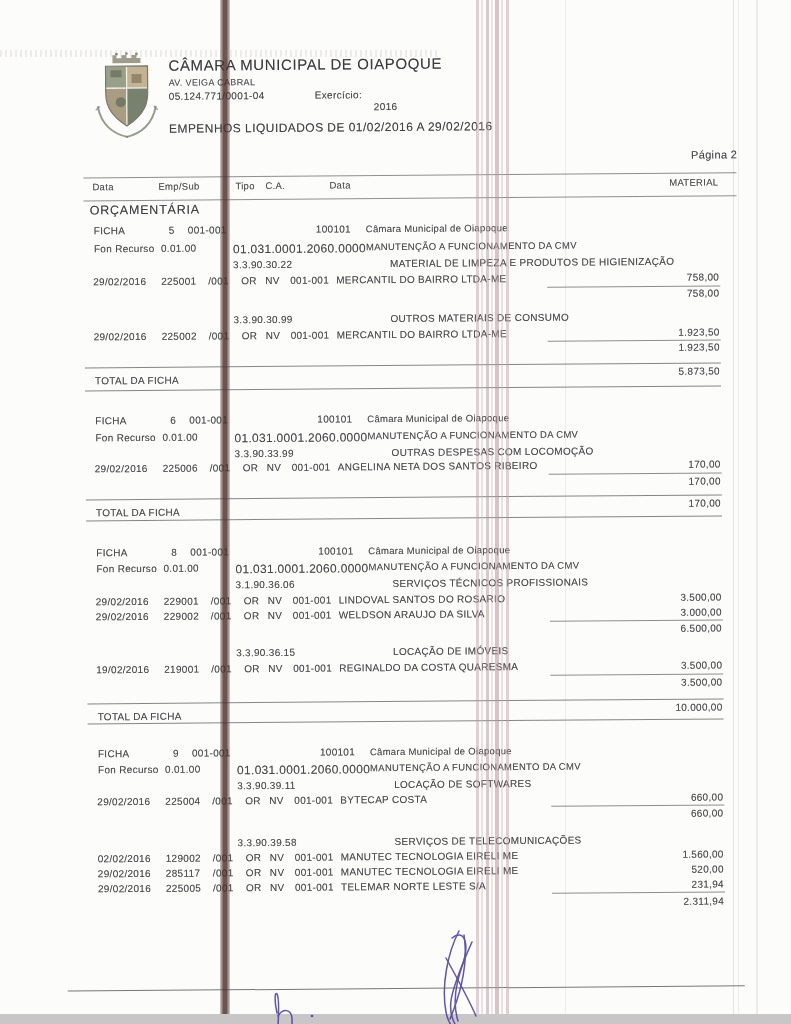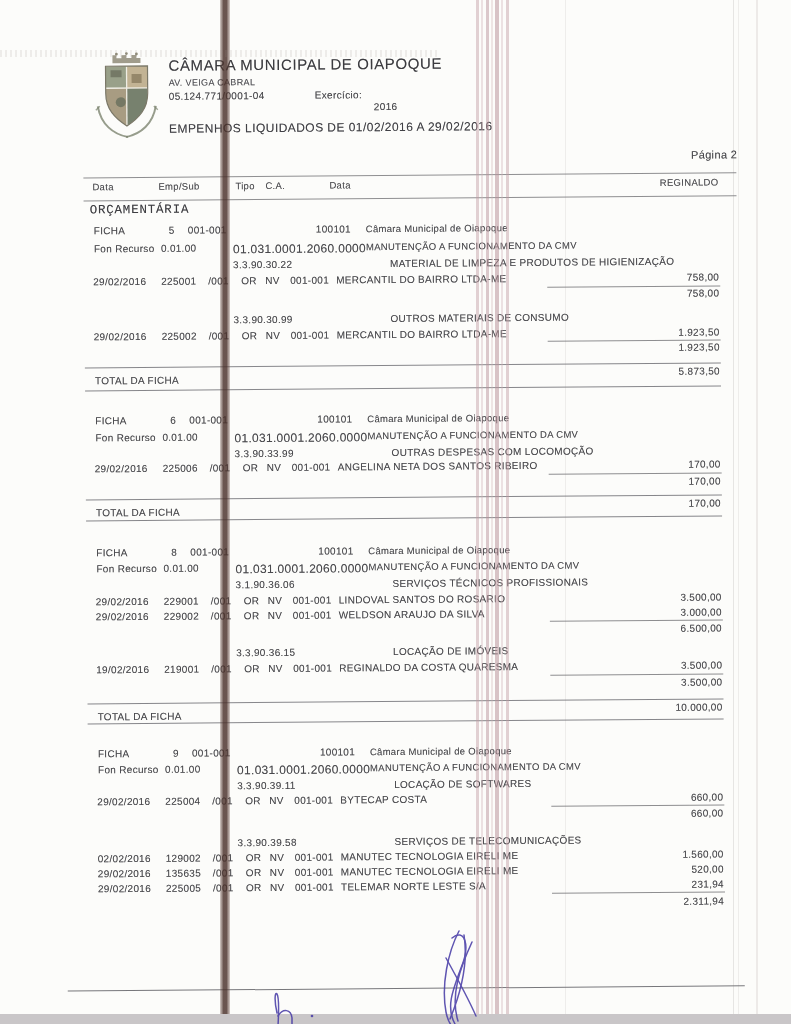--- a/index.html
+++ b/index.html
@@ -33,21 +33,21 @@
   .stripe{position:absolute;top:0;height:1014px;}
   .noise{position:absolute;left:0;top:50px;width:440px;height:7px;opacity:.5;
     background:repeating-linear-gradient(90deg,rgba(150,138,132,.28) 0 2px,transparent 2px 5px);}
   .bottom-edge{position:absolute;left:0;top:1014px;width:791px;height:10px;background:#c9c6c8;}
   .hdr-org{font-size:15px;font-weight:500;letter-spacing:.6px;color:#3c3c40;}
   .hdr-addr{font-size:9px;color:#55555a;}
   .hdr-cnpj{font-size:10px;}
   .hdr-title{font-size:12px;letter-spacing:.45px;color:#414146;}
   .pagina{font-size:11px;}
   .colhead{font-size:9.5px;color:#4c4c50;}
-  .section{font-size:12.5px;letter-spacing:.8px;color:#3e3e42;font-family:Liberation Mono, monospace;}
+  .section{font-size:12.5px;letter-spacing:.8px;color:#3e3e42;}
   svg{position:absolute;}
 </style>
 </head>
 <body>
 
 <div class="page">
 
   <div class="sheet">
 
     <svg style="left:98px;top:50px" width="64" height="86" viewBox="0 0 64 86">
@@ -85,21 +85,21 @@
     <div class="txt hdr-title" style="left:172px;top:120px">EMPENHOS LIQUIDADOS DE 01/02/2016 A 29/02/2016</div>
     <div class="txt pagina" style="right:51px;top:151px;text-align:left">Página 2</div>
 
     <div class="ln head" style="top:175px"></div>
     <div class="r colhead" style="top:179px">
       <span style="left:95px">Data</span>
       <span style="left:161px">Emp/Sub</span>
       <span style="left:238px">Tipo</span>
       <span style="left:268px">C.A.</span>
       <span style="left:332px">Data</span>
-      <span class="cval">REGINALDO</span>
+      <span class="cval">MATERIAL</span>
     </div>
     <div class="ln head" style="top:198px"></div>
     <div class="txt section" style="left:92px;top:201px">ORÇAMENTÁRIA</div>
 
     <div class="r" style="top:223px">
       <span class="cfl">FICHA</span>
       <span class="cfn">5</span>
       <span class="cfd">001-001</span>
       <span class="cuc">100101</span>
       <span class="cun">Câmara Municipal de Oiapoque</span>
@@ -297,21 +297,21 @@
       <span class="cemp">129002</span>
       <span class="csub">/001</span>
       <span class="ctipo">OR</span>
       <span class="cnv">NV</span>
       <span class="cca">001-001</span>
       <span class="cnom">MANUTEC TECNOLOGIA EIRELI ME</span>
       <span class="cval">1.560,00</span>
     </div>
     <div class="r" style="top:866px">
       <span class="cdate">29/02/2016</span>
-      <span class="cemp">135635</span>
+      <span class="cemp">285117</span>
       <span class="csub">/001</span>
       <span class="ctipo">OR</span>
       <span class="cnv">NV</span>
       <span class="cca">001-001</span>
       <span class="cnom">MANUTEC TECNOLOGIA EIRELI ME</span>
       <span class="cval">520,00</span>
     </div>
     <div class="r" style="top:881px">
       <span class="cdate">29/02/2016</span>
       <span class="cemp">225005</span>

